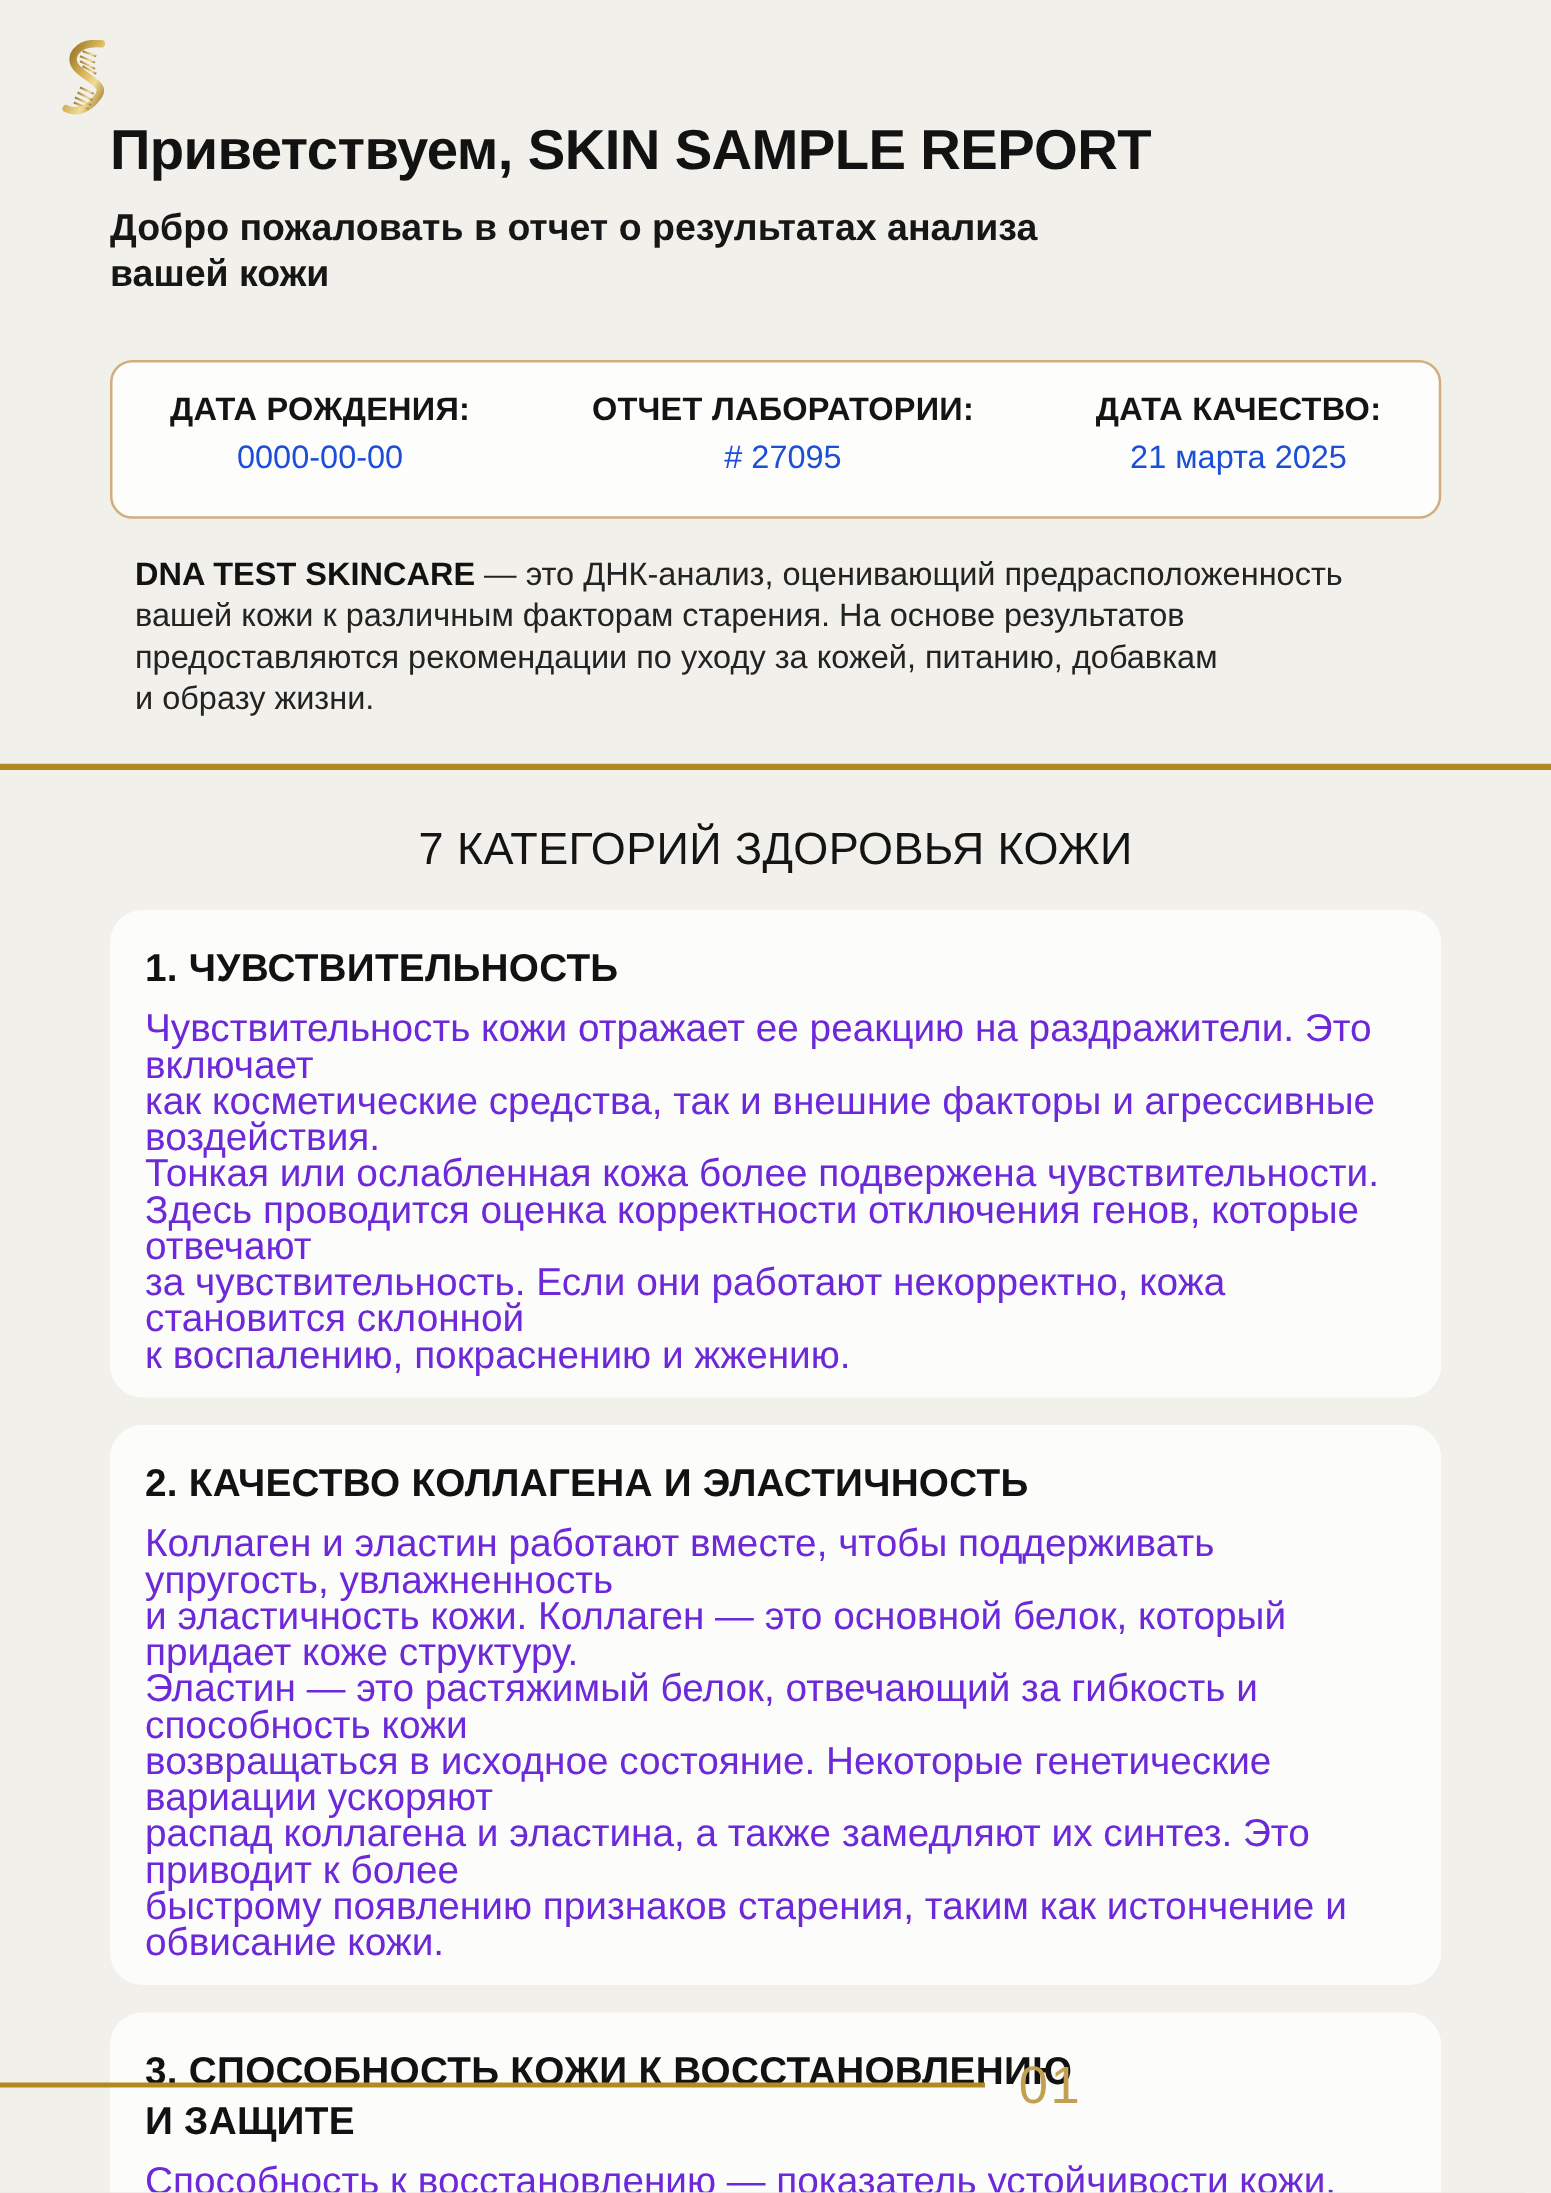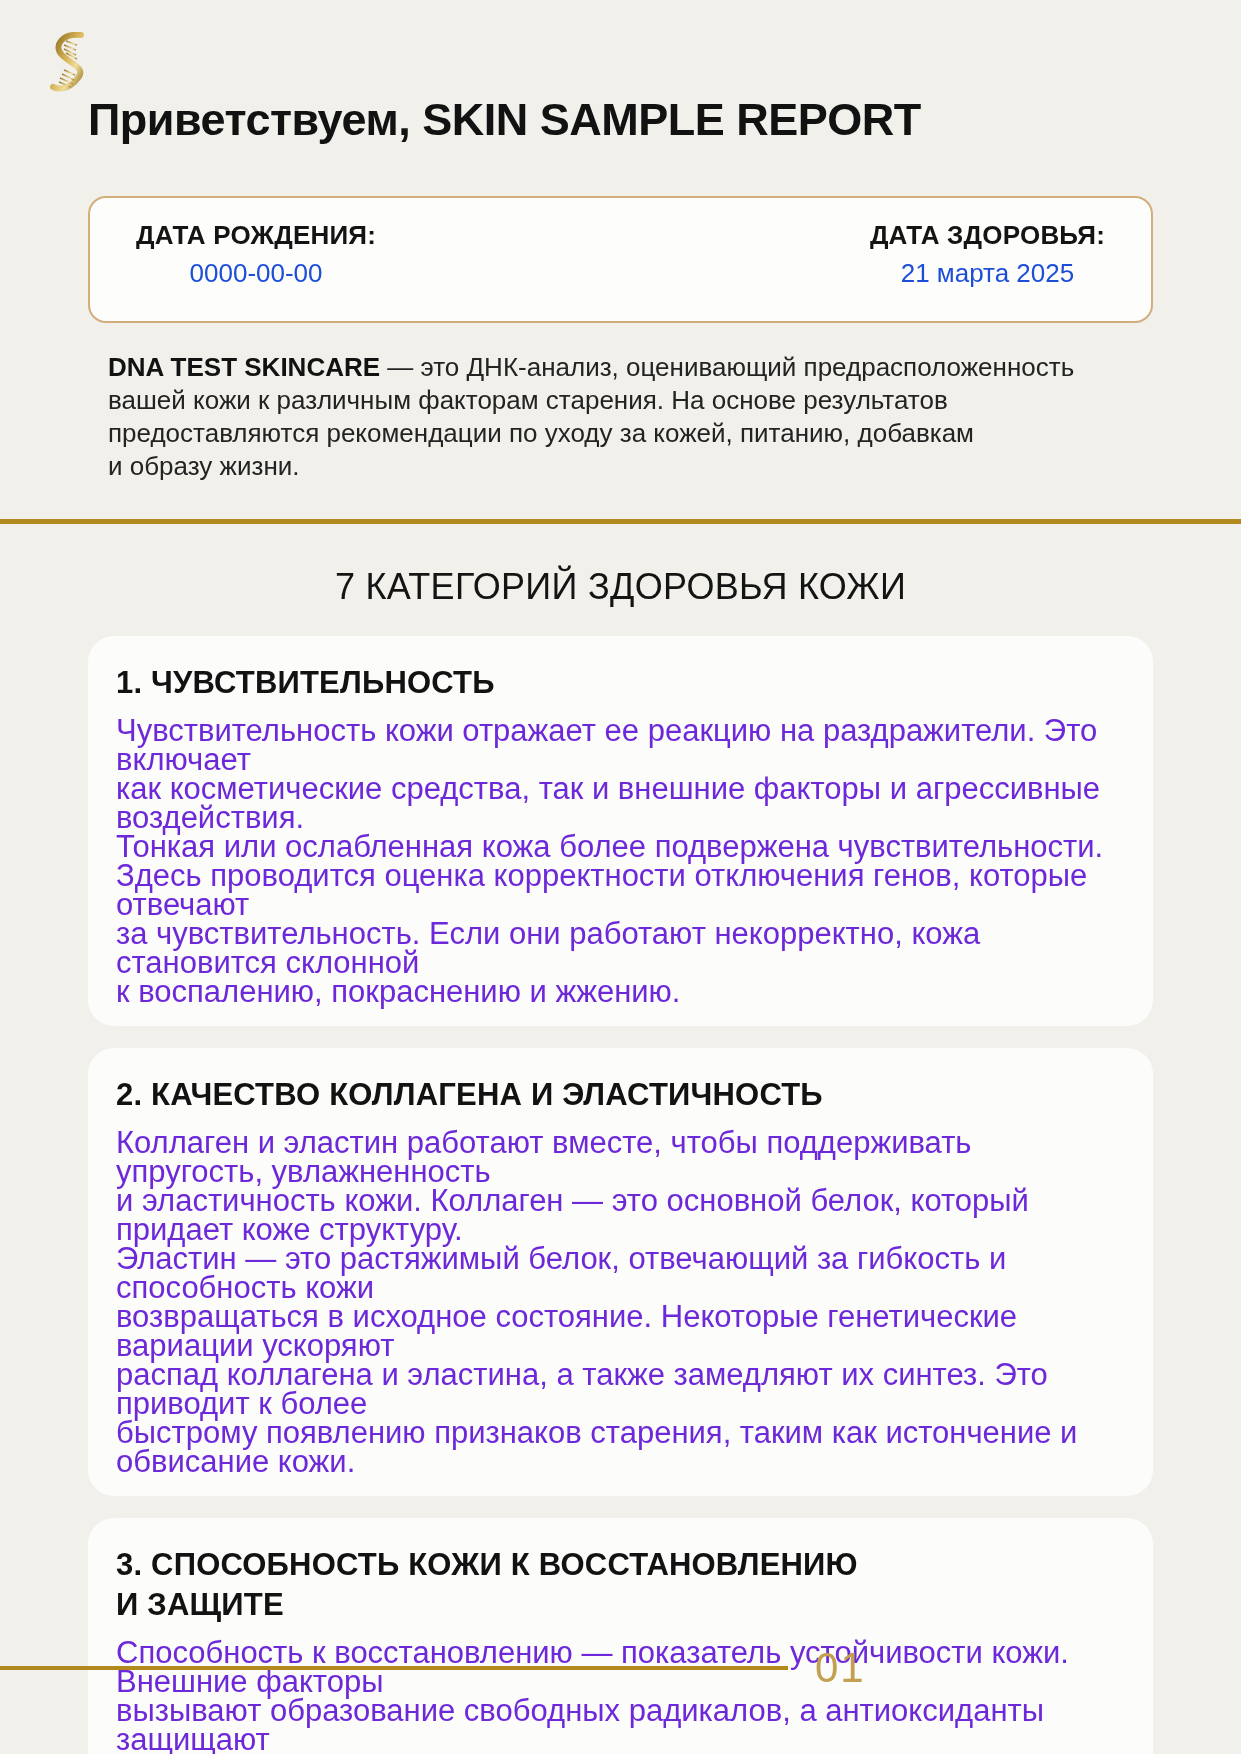--- a/index.html
+++ b/index.html
@@ -153,28 +153,34 @@
       <line x1="20" y1="21" x2="31" y2="27"></line>
       <line x1="18" y1="38" x2="29" y2="43"></line>
       <line x1="16" y1="42" x2="28" y2="48"></line>
       <line x1="14" y1="46" x2="27" y2="52"></line>
       <line x1="13" y1="50" x2="25" y2="55"></line>
     </g>
   </svg>
 
   <div class="content">
     <h1 class="title">Приветствуем, SKIN SAMPLE REPORT</h1>
+    <h2 class="subtitle pre">Добро пожаловать в отчет о результатах анализа
+вашей кожи</h2>
 
     <div class="info-box">
       <div class="info-field">
         <div class="info-label">ДАТА РОЖДЕНИЯ:</div>
         <div class="info-value">0000-00-00</div>
       </div>
       <div class="info-field">
-        <div class="info-label">ДАТА ЗДОРОВЬЯ:</div>
+        <div class="info-label">ОТЧЕТ ЛАБОРАТОРИИ:</div>
+        <div class="info-value"># 27095</div>
+      </div>
+      <div class="info-field">
+        <div class="info-label">ДАТА КАЧЕСТВО:</div>
         <div class="info-value">21 марта 2025</div>
       </div>
     </div>
 
     <p class="intro pre"><span class="lead">DNA TEST SKINCARE</span><span> — это ДНК-анализ, оценивающий предрасположенность
 вашей кожи к различным факторам старения. На основе результатов
 предоставляются рекомендации по уходу за кожей, питанию, добавкам
 и образу жизни.</span></p>
   </div>
 

